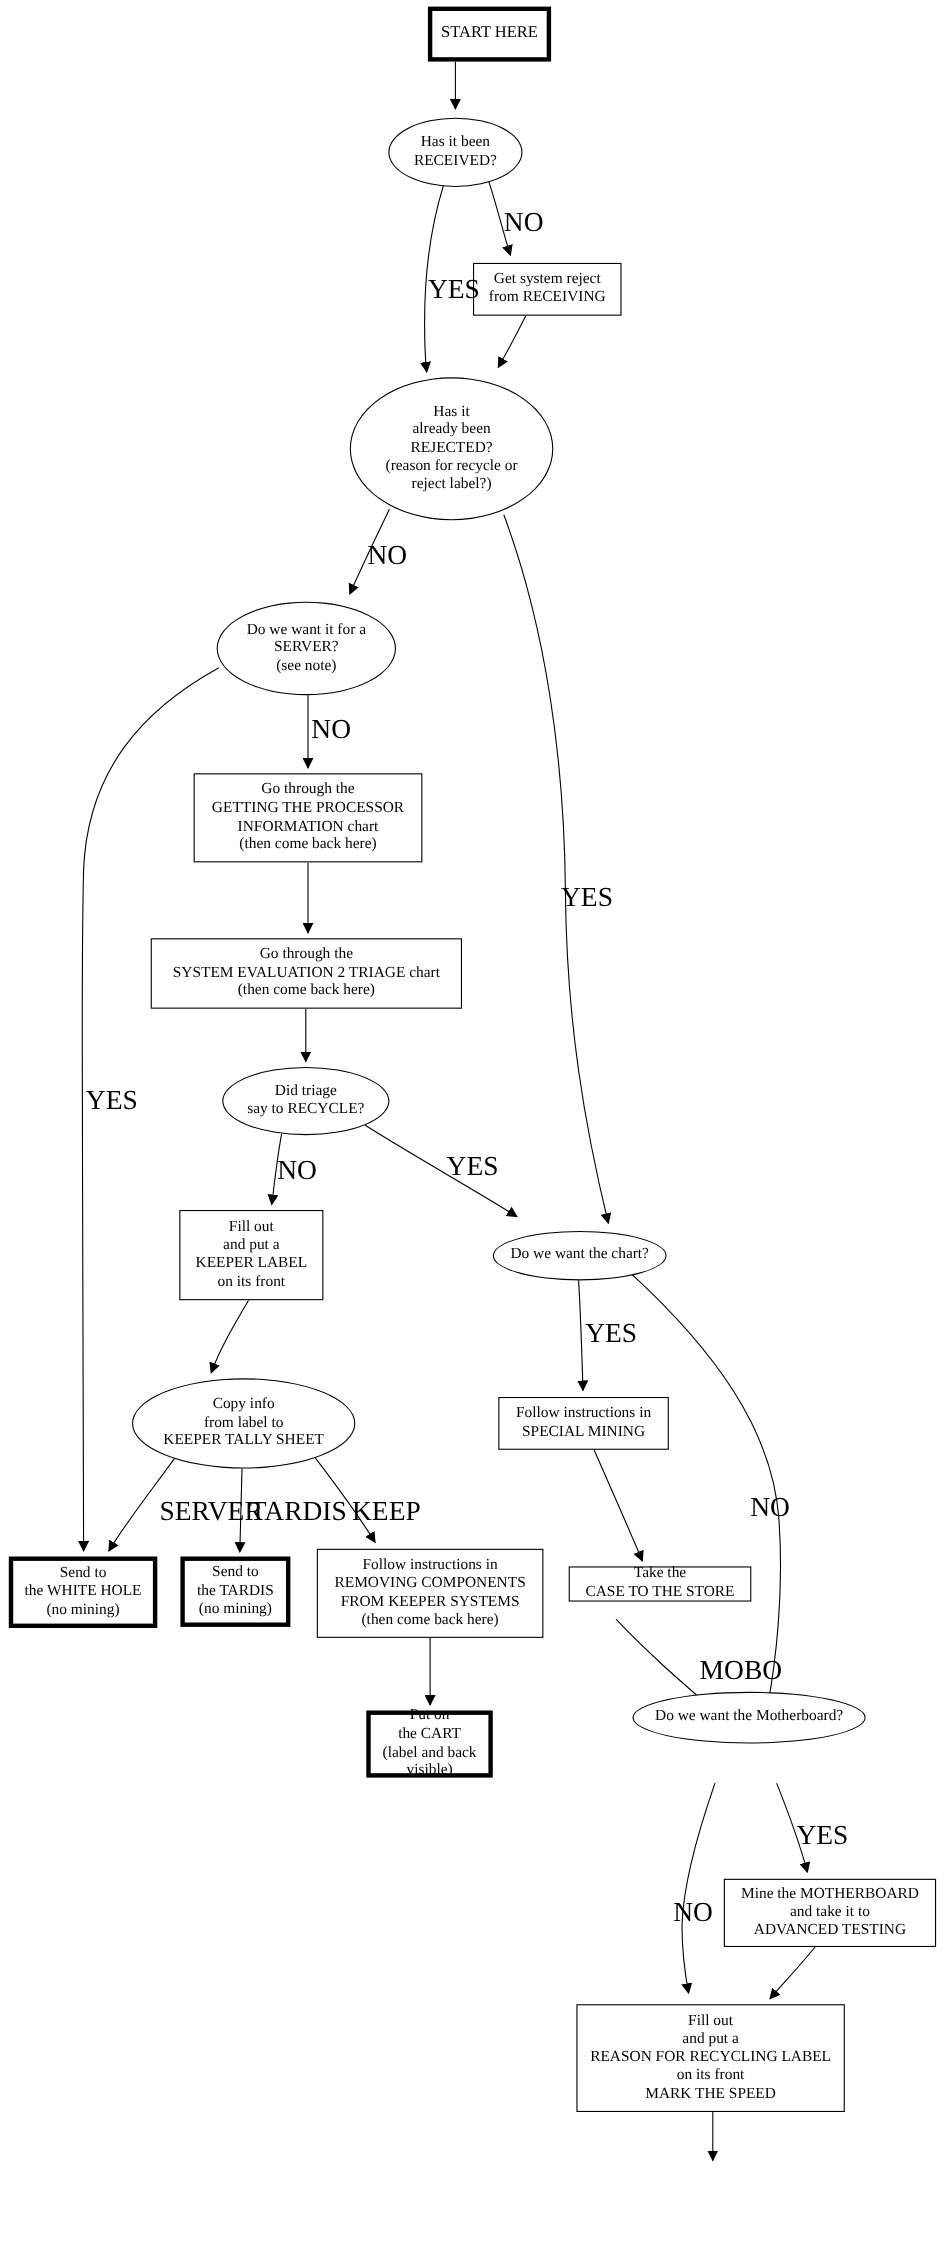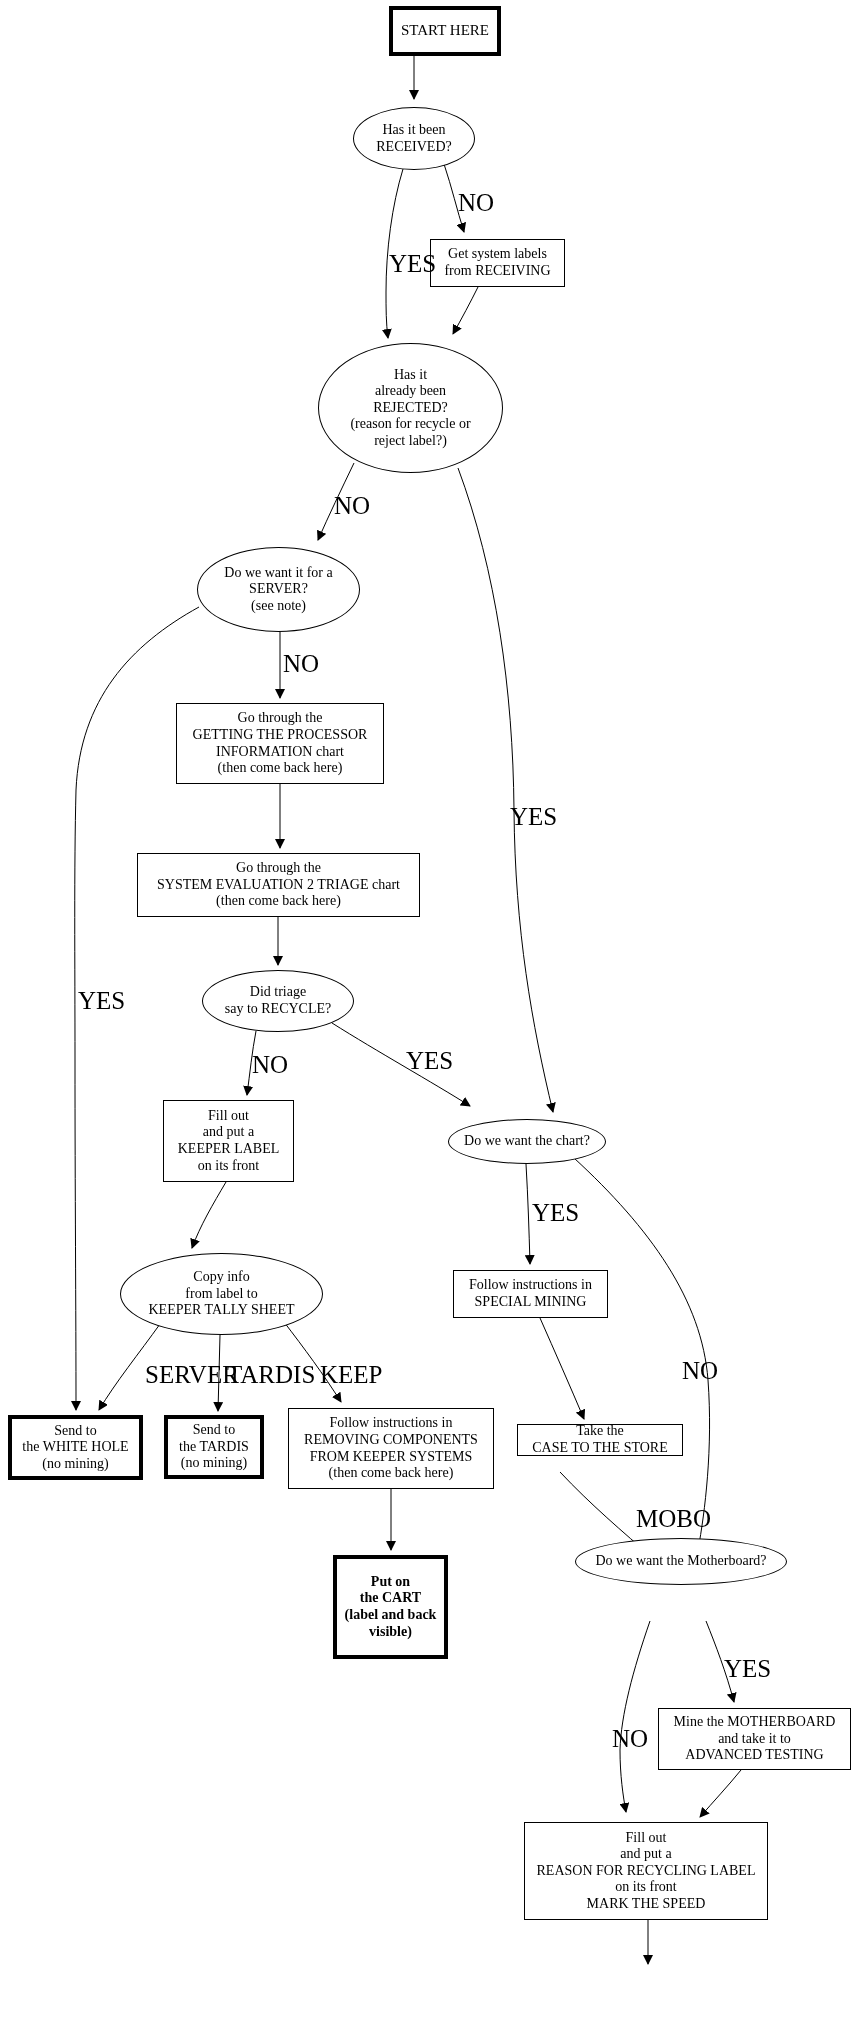--- a/index.html
+++ b/index.html
@@ -82,21 +82,21 @@
       <path marker-end="url(#arrow)" d="M741,1770 C728,1786 713,1802 700,1817"></path>
       <path marker-end="url(#arrow)" d="M648,1920 L648,1964"></path>
     </g>
   </svg>
 
   <div class="node rect bold" style="left:358px; top:6px; width:112px; height:50px; font-size:15px;margin-left:31px;">START HERE</div>
 
   <div class="node ellipse" style="left:353px; top:107px; width:122px; height:63px;">Has it been
 RECEIVED?</div>
 
-  <div class="node rect" style="left:430px; top:239px; width:135px; height:48px;">Get system labels
+  <div class="node rect" style="left:430px; top:239px; width:135px; height:48px;">Get system reject
 from RECEIVING</div>
 
   <div class="node ellipse" style="left:318px; top:343px; width:185px; height:130px;">Has it
 already been
 REJECTED?
 (reason for recycle or
 reject label?)</div>
 
   <div class="node ellipse" style="left:197px; top:547px; width:163px; height:85px;">Do we want it for a
 SERVER?
@@ -129,21 +129,21 @@
 
   <div class="node rect bold" style="left:164px; top:1415px; width:100px; height:64px;">Send to
 the TARDIS
 (no mining)</div>
 
   <div class="node rect" style="left:288px; top:1408px; width:206px; height:81px;">Follow instructions in
 REMOVING COMPONENTS
 FROM KEEPER SYSTEMS
 (then come back here)</div>
 
-  <div class="node rect bold" style="left:333px; top:1555px; width:115px; height:104px;font-weight:bold;">Put on
+  <div class="node rect bold" style="left:333px; top:1555px; width:115px; height:61px;">Put on
 the CART
 (label and back
 visible)</div>
 
   <div class="node ellipse" style="left:448px; top:1119px; width:158px; height:45px;">Do we want the chart?</div>
 
   <div class="node rect" style="left:453px; top:1270px; width:155px; height:48px;">Follow instructions in
 SPECIAL MINING</div>
 
   <div class="node rect" style="left:517px; top:1424px; width:166px; height:32px;">Take the

